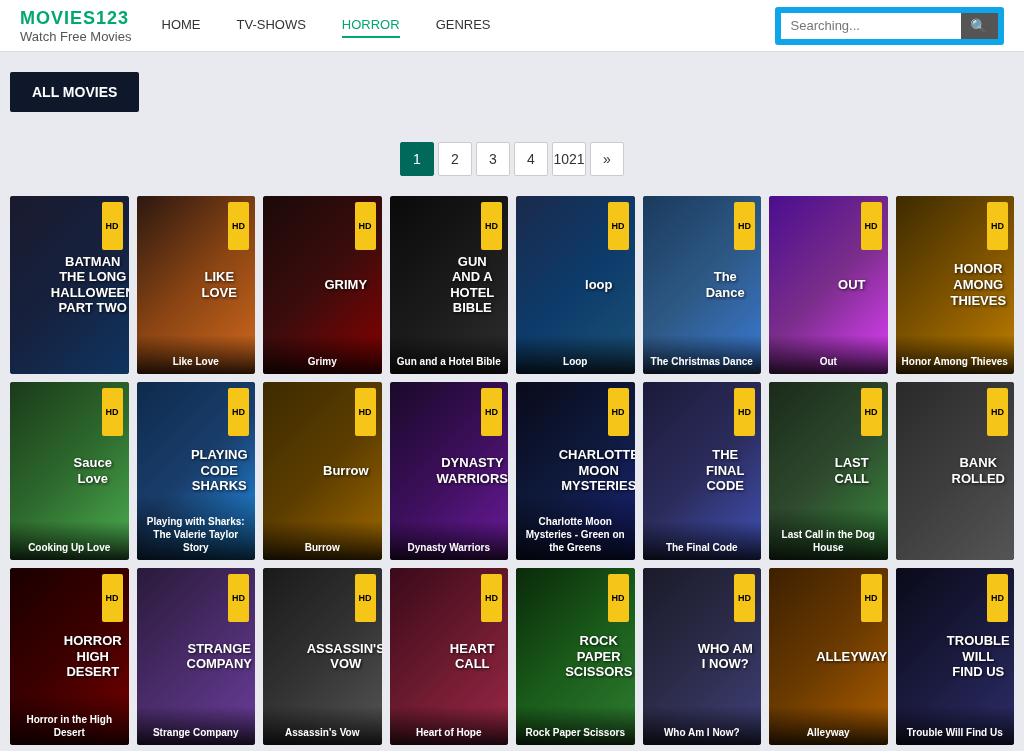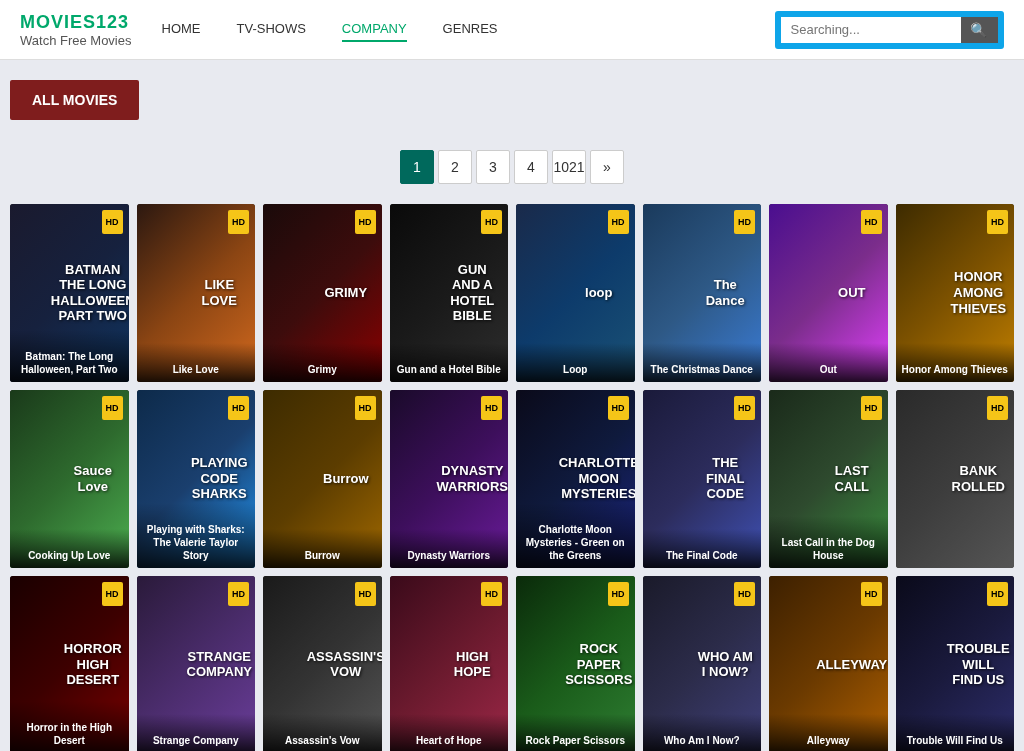--- a/index.html
+++ b/index.html
@@ -5,21 +5,21 @@
     * { box-sizing: border-box; margin: 0; padding: 0; }
     body { font-family: Arial, sans-serif; background: #e8eaf0; min-height: 751px; }
 
     
     .header {
       background: #fff;
       display: flex;
       align-items: center;
       padding: 8px 20px;
       border-bottom: 1px solid #ddd;
-      height: 60px;
+      height: 52px;
     }
     .logo-area {
       display: flex;
       flex-direction: column;
       margin-right: 30px;
     }
     .logo-name {
       font-size: 18px;
       font-weight: bold;
       color: #00a86b;
@@ -67,21 +67,21 @@
       cursor: pointer;
       color: #fff;
       font-size: 14px;
     }
 
     
     .content {
       padding: 20px 10px;
     }
     .all-movies-btn {
-      background: #7f1d1d;
+      background: #0f172a;
       color: #fff;
       border: none;
       padding: 12px 22px;
       font-size: 14px;
       font-weight: bold;
       cursor: pointer;
       border-radius: 2px;
       margin-bottom: 20px;
       display: inline-block;
     }
@@ -139,21 +139,21 @@
       overflow: hidden;
     }
     .hd-badge {
       position: absolute;
       top: 6px;
       right: 6px;
       background: #f5c518;
       color: #000;
       font-size: 9px;
       font-weight: bold;
-      padding: 7px 4px;
+      padding: 19px 4px;
       border-radius: 2px;
       z-index: 2;
     }
     .movie-title-overlay {
       position: absolute;
       bottom: 0;
       left: 0;
       right: 0;
       background: linear-gradient(transparent, rgba(0,0,0,0.85));
       padding: 20px 6px 6px 6px;
@@ -203,21 +203,21 @@
 <body>
 
 <header class="header">
   <div class="logo-area">
     <span class="logo-name">MOVIES123</span>
     <span class="logo-sub">Watch Free Movies</span>
   </div>
   <nav class="nav">
     <span class="nav-item">HOME</span>
     <span class="nav-item">TV-SHOWS</span>
-    <span class="nav-item active">COMPANY</span>
+    <span class="nav-item active">HORROR</span>
     <span class="nav-item">GENRES</span>
   </nav>
   <div class="search-area">
     <input class="search-input" type="text" placeholder="Searching..." style="">
     <button class="search-btn">🔍</button>
   </div>
 </header>
 
 <div class="content">
   <button class="all-movies-btn">ALL MOVIES</button>
@@ -231,21 +231,20 @@
     <div class="page-btn">1021</div>
     <div class="page-btn">»</div>
   </div>
 
   
   <div class="movie-grid" id="movie-grid">
   <div class="movie-card">
     <div class="movie-poster bg-batman">
       <span class="hd-badge">HD</span>
       <span class="poster-text">BATMAN THE LONG HALLOWEEN PART TWO</span>
-      <div class="movie-title-overlay">Batman: The Long Halloween, Part Two</div>
     </div>
   </div>
       <div class="movie-card">
     <div class="movie-poster bg-likelove">
       <span class="hd-badge">HD</span>
       <span class="poster-text">LIKE LOVE</span>
       <div class="movie-title-overlay">Like Love</div>
     </div>
   </div>
       <div class="movie-card">
@@ -362,21 +361,21 @@
       <div class="movie-card">
     <div class="movie-poster bg-assassin">
       <span class="hd-badge">HD</span>
       <span class="poster-text">ASSASSIN'S VOW</span>
       <div class="movie-title-overlay">Assassin's Vow</div>
     </div>
   </div>
       <div class="movie-card">
     <div class="movie-poster bg-heart">
       <span class="hd-badge">HD</span>
-      <span class="poster-text">HIGH HOPE</span>
+      <span class="poster-text">HEART CALL</span>
       <div class="movie-title-overlay">Heart of Hope</div>
     </div>
   </div>
       <div class="movie-card">
     <div class="movie-poster bg-rockpaper">
       <span class="hd-badge">HD</span>
       <span class="poster-text">ROCK PAPER SCISSORS</span>
       <div class="movie-title-overlay">Rock Paper Scissors</div>
     </div>
   </div>

